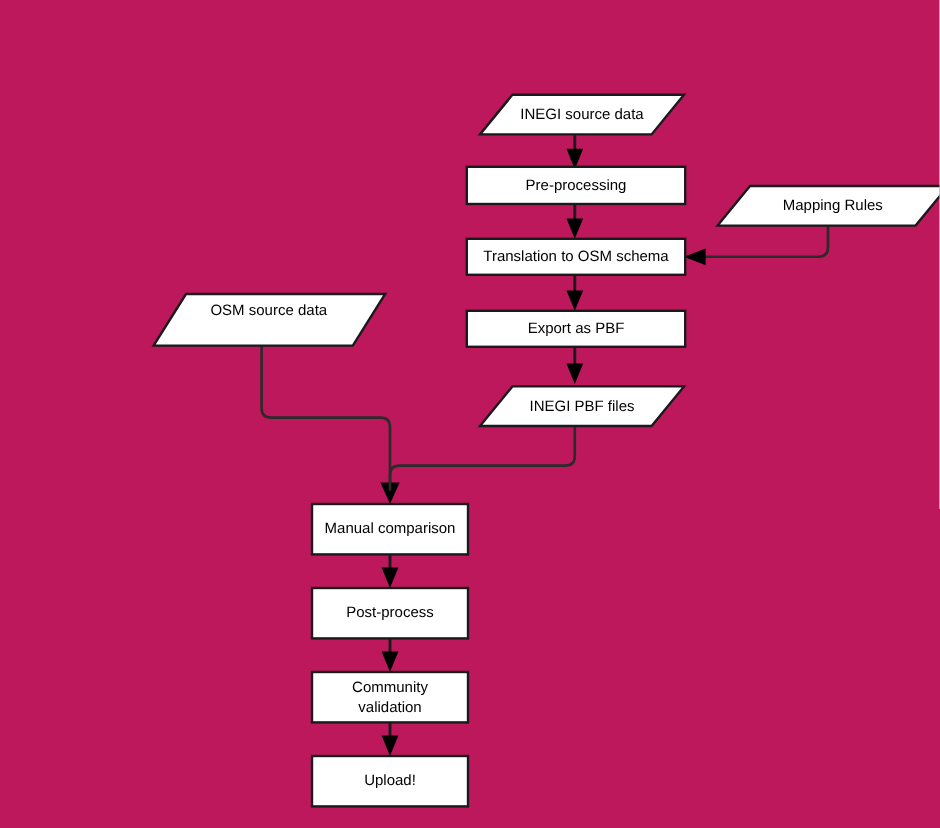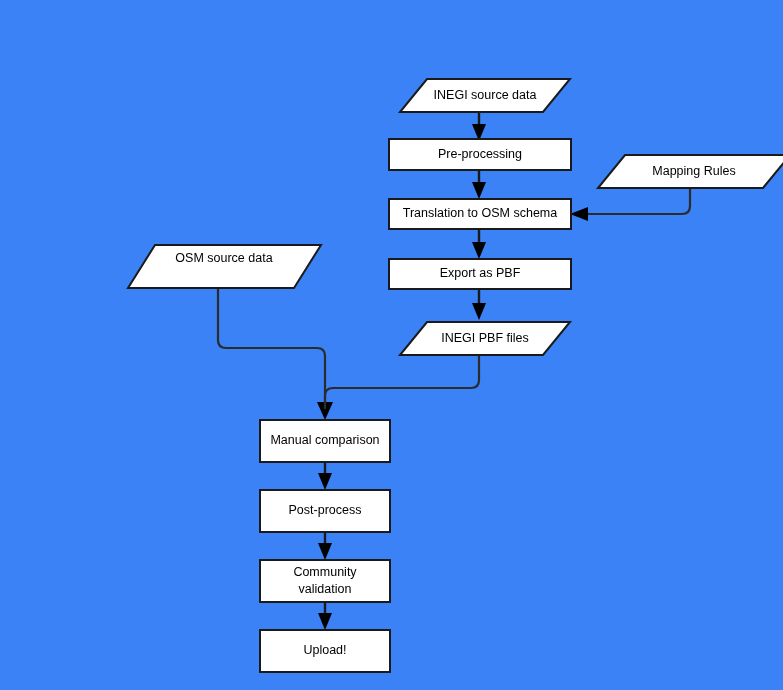--- a/index.html
+++ b/index.html
@@ -8,21 +8,21 @@
     padding: 0;
     background: #ffffff;
   }
   body {
     font-family: "Liberation Sans", sans-serif;
   }
   #diagram-root {
     position: relative;
     width: 783px;
     height: 690px;
-    background: #3b82f6;
+    background: #be185d;
     overflow: hidden;
   }
   #flow-svg {
     position: absolute;
     left: 0;
     top: 0;
     width: 783px;
     height: 690px;
     display: block;
   }

